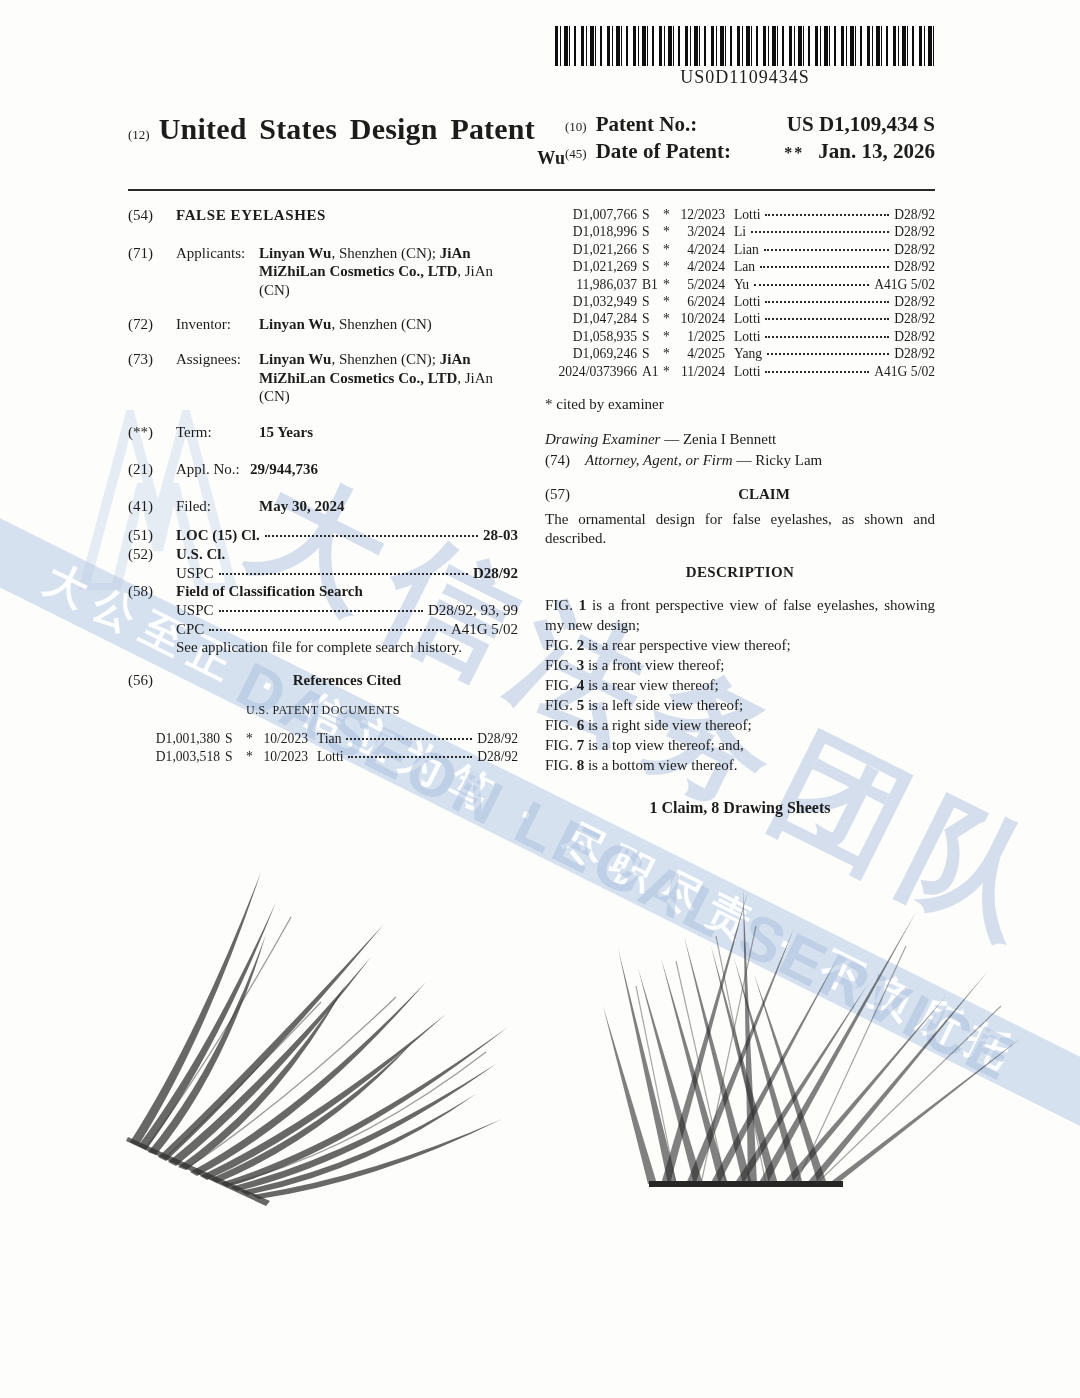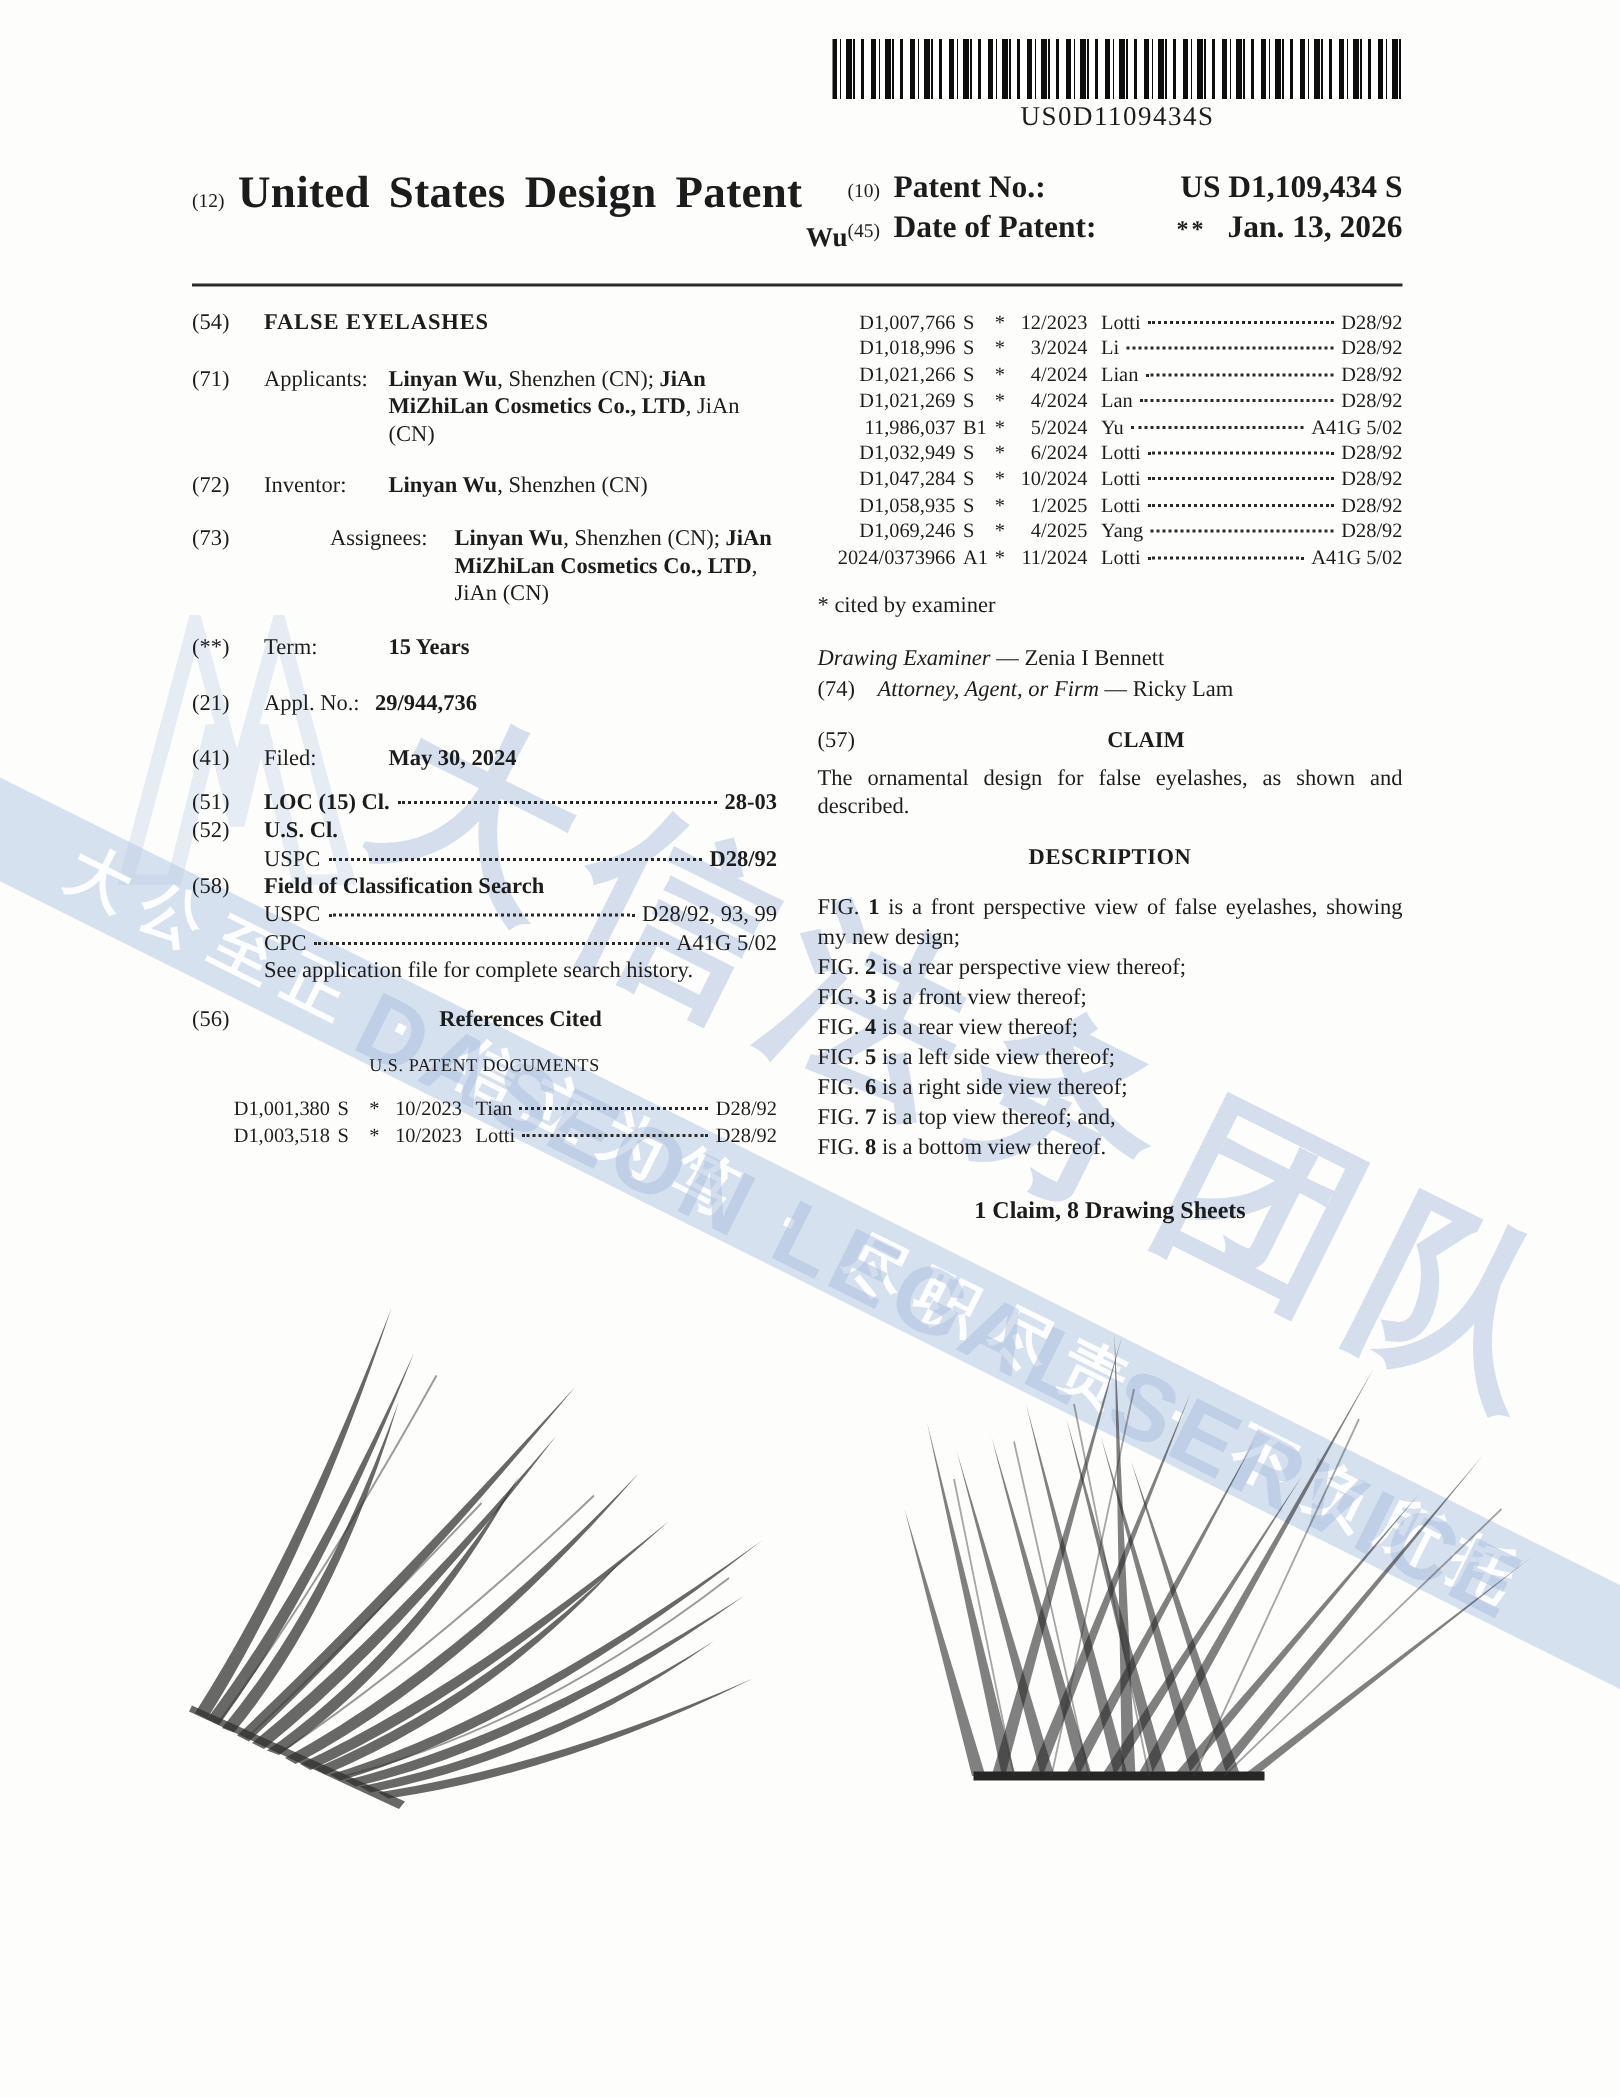--- a/index.html
+++ b/index.html
@@ -139,21 +139,21 @@
         </div>
 
         <div class="entry" style="margin-bottom:16px;">
           <span class="e-code">(72)</span>
           <div class="e-body kv">
             <span class="k">Inventor:</span>
             <span class="v"><span class="b">Linyan Wu</span><span>, Shenzhen (CN)</span></span>
           </div>
         </div>
 
-        <div class="entry" style="margin-bottom:17px;gap:44px;">
+        <div class="entry" style="margin-bottom:17px;">
           <span class="e-code">(73)</span>
           <div class="e-body kv">
             <span class="k">Assignees:</span>
             <span class="v"><span class="b">Linyan Wu</span><span>, Shenzhen (CN); </span><span class="b">JiAn MiZhiLan Cosmetics Co., LTD</span><span>, JiAn (CN)</span></span>
           </div>
         </div>
 
         <div class="entry" style="margin-bottom:19px;">
           <span class="e-code">(**)</span>
           <div class="e-body kv">

